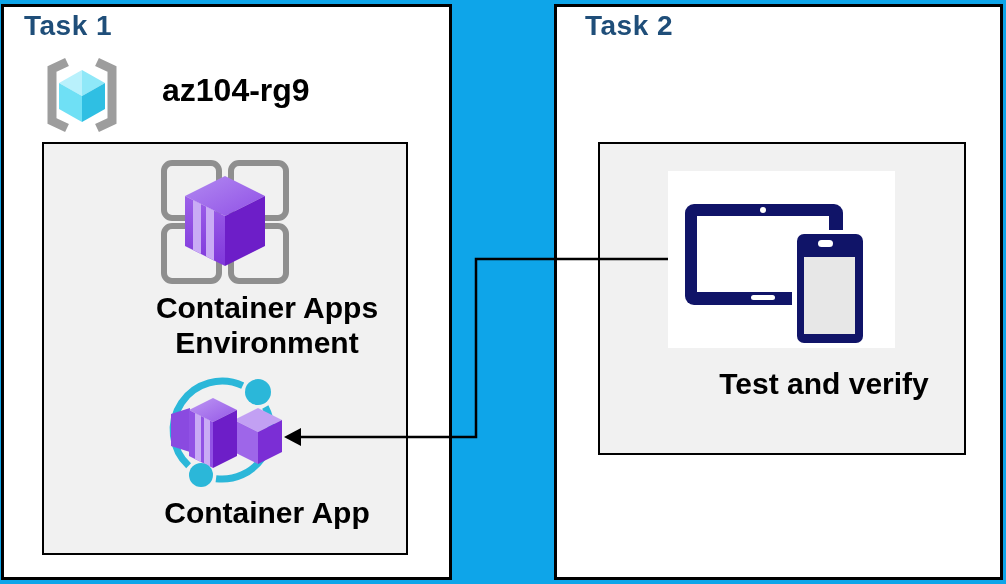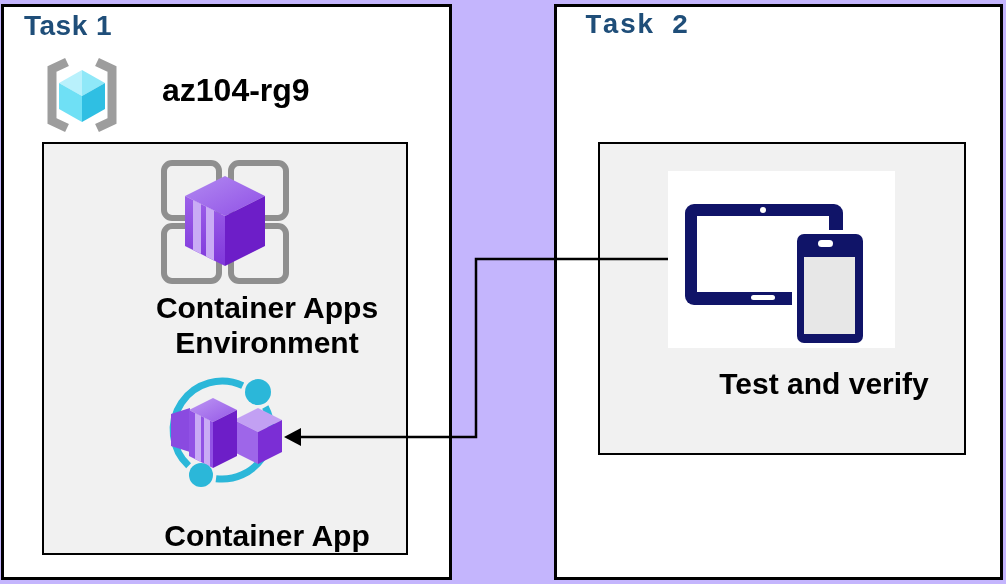--- a/index.html
+++ b/index.html
@@ -1,35 +1,35 @@
 <!DOCTYPE html>
 <html><head>
 <meta charset="utf-8">
 <style>
   html,body{margin:0;padding:0;background:#ffffff;}
   .page{
-    position:relative;width:1006px;height:584px;background:#c4b5fd;
+    position:relative;width:1006px;height:584px;background:#0ea5e9;
     font-family:"Liberation Sans",sans-serif;overflow:hidden;
   }
   .task-box{position:absolute;top:4px;height:576px;background:#ffffff;
     border:3px solid #000;box-sizing:border-box;}
   .task1-box{left:1px;width:451px;}
   .task2-box{left:554px;width:449px;}
   .task-title{position:absolute;font-size:28px;font-weight:bold;color:#1F4E79;
     letter-spacing:0.5px;white-space:nowrap;}
   .task1-title{left:24px;top:10px;}
-  .task2-title{left:585px;top:10px;font-family:Liberation Mono, monospace;}
+  .task2-title{left:585px;top:10px;}
   .inner-panel{position:absolute;background:#F1F1F1;border:2px solid #000;
     box-sizing:border-box;}
   .inner1{left:42px;top:142px;width:366px;height:413px;}
   .inner2{left:598px;top:142px;width:368px;height:313px;}
   .diagram-label{position:absolute;font-weight:bold;color:#000;
     text-align:center;font-size:30px;line-height:35px;white-space:nowrap;padding-left:42px;}
   .env-label{left:42px;top:290px;width:366px;}
-  .app-label{left:42px;top:495px;width:366px;margin-top:23px;}
+  .app-label{left:42px;top:495px;width:366px;}
   .test-label{left:598px;top:366px;width:368px;}
   .rg-icon{position:absolute;left:40px;top:56px;}
   .rg-name{position:absolute;left:134px;top:72px;font-size:32px;font-weight:bold;color:#000;white-space:nowrap;margin-left:28px;}
   .env-icon{position:absolute;left:152px;top:150px;}
   .app-icon{position:absolute;left:155px;top:368px;}
   .device-card{position:absolute;left:668px;top:171px;width:227px;height:177px;background:#ffffff;}
   .connector-svg{position:absolute;left:0;top:0;width:1006px;height:584px;
     pointer-events:none;z-index:6;}
 </style>
 </head>

